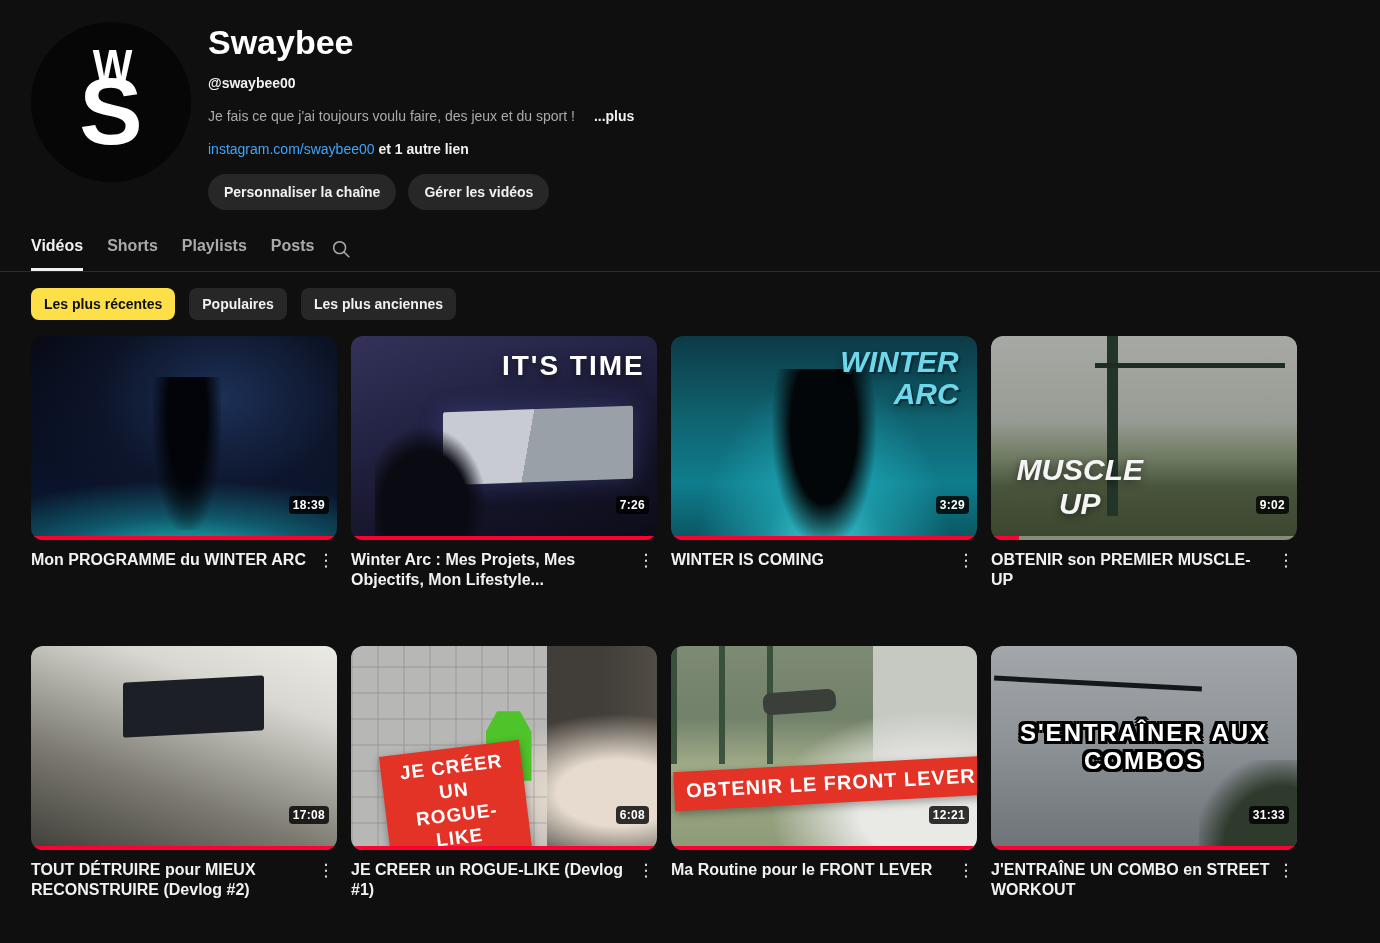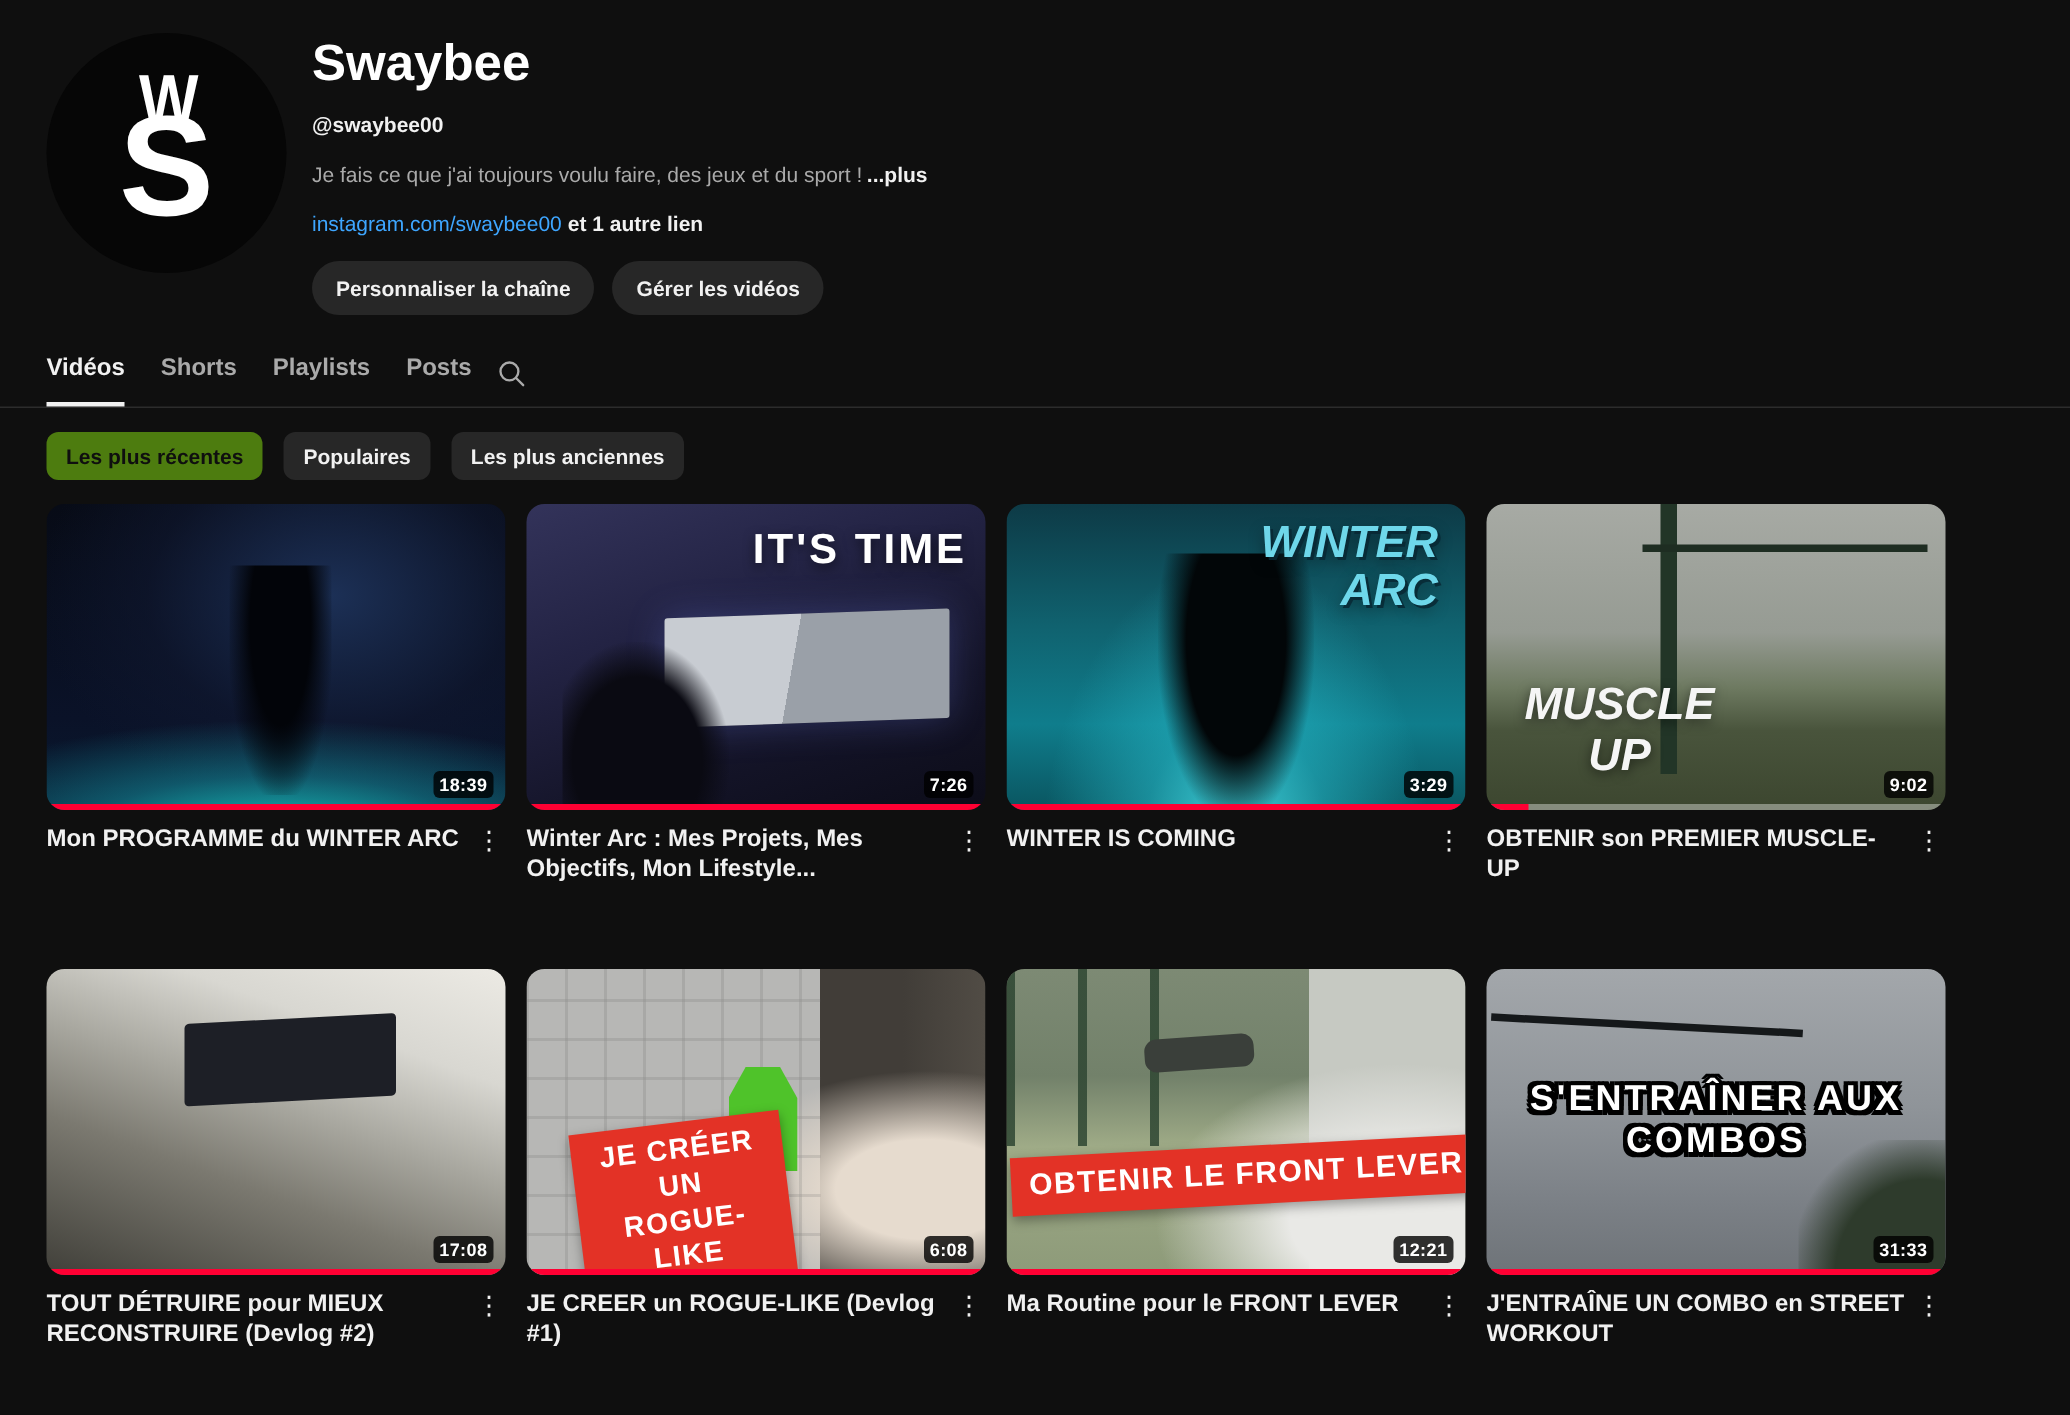--- a/index.html
+++ b/index.html
@@ -23,21 +23,21 @@
     font-weight:bold; font-size:42px; line-height:1; color:#fff;
     letter-spacing:-3px; margin-bottom:-24px; z-index:1;
     transform:scaleY(1.15);
   }
   .avatar-letter { font-weight:bold; font-size:95px; line-height:1; color:#fff; }
 
   .channel-meta { padding-top:0; }
   .channel-name { font-size:34px; font-weight:bold; color:#fff; line-height:40px; }
   .channel-handle { margin-top:13px; font-size:14px; font-weight:bold; color:#f1f1f1; }
   .channel-desc { margin-top:17px; font-size:14px; color:#aaaaaa; cursor:pointer; }
-  .desc-more { color:#f1f1f1; font-weight:bold; margin-left:3px; }
+  .desc-more { color:#f1f1f1; font-weight:bold; margin-left:19px; }
   .channel-links { margin-top:17px; font-size:14px; }
   .channel-link { color:#3ea6ff; text-decoration:none; cursor:pointer; }
   .link-suffix { color:#f1f1f1; font-weight:bold; margin-left:4px; }
   .channel-actions { margin-top:17px; display:flex; gap:12px; }
   .action-btn {
     height:36px; padding:0 16px; border:none; border-radius:18px;
     background:#272727; color:#f1f1f1; font-size:14px; font-weight:bold;
     font-family:inherit; cursor:pointer;
   }
 
@@ -57,35 +57,35 @@
     display:flex; align-items:center;
   }
 
   
   .chips { margin-top:16px; display:flex; gap:14px; }
   .chip {
     height:32px; padding:0 13px; border:none; border-radius:8px;
     background:#272727; color:#f1f1f1; font-size:14px; font-weight:bold;
     font-family:inherit; cursor:pointer;
   }
-  .chip.active { background:#4d7c0f; color:#0f0f0f; }
+  .chip.active { background:#fde047; color:#0f0f0f; }
 
   
   .video-grid {
     margin-top:16px;
     display:grid; grid-template-columns:repeat(4, 306px);
     column-gap:14px; row-gap:56px;
   }
   .video-card { width:306px; }
   .thumb {
     position:relative; display:block; width:306px; height:204px;
     border-radius:12px; overflow:hidden; cursor:pointer; background:#202020;
   }
   .duration {
-    position:absolute; right:8px; bottom:8px; z-index:3;
+    position:absolute; right:8px; bottom:26px; z-index:3;
     background:rgba(0,0,0,0.8); color:#fff; font-size:12px; font-weight:bold;
     padding:2px 4px; border-radius:4px; letter-spacing:0.3px;margin-top:12px;
   }
   .progress {
     position:absolute; left:0; right:0; bottom:0; height:4px; z-index:3;
     background:rgba(255,255,255,0.38);
   }
   .progress-fill { display:block; height:100%; background:#ff0033; }
   .meta { margin-top:10px; display:flex; align-items:flex-start; }
   .title {

